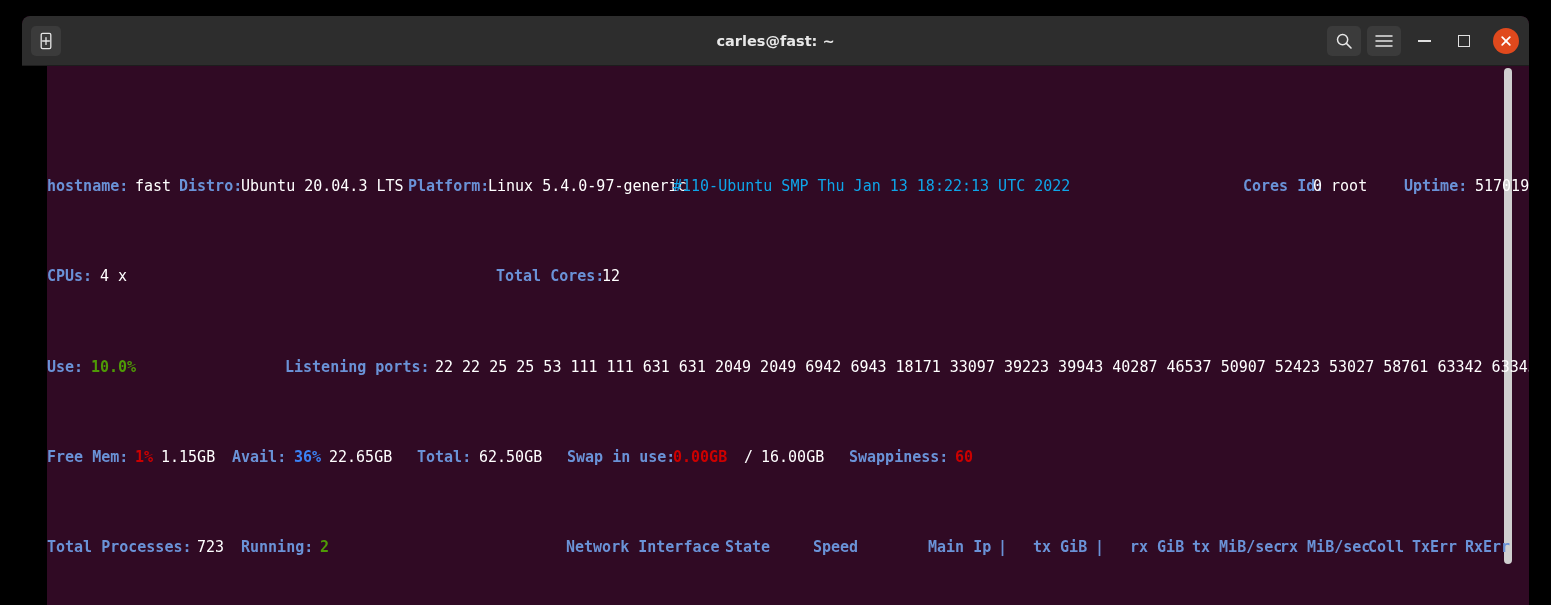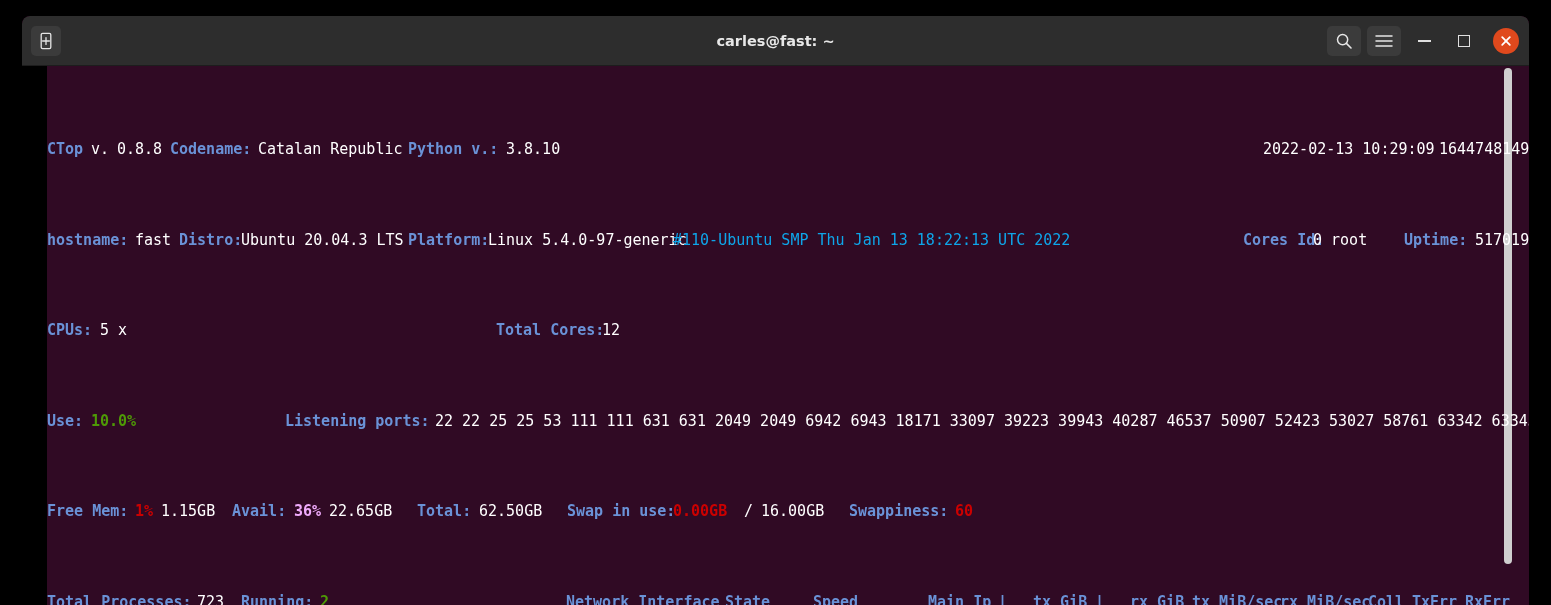--- a/index.html
+++ b/index.html
@@ -99,21 +99,21 @@
   .row { height: 18.1px; position: relative; }
 
   
   .c { position: absolute; top: 0; white-space: pre; }
 
   
   .blue   { color: #6a92d7; }
   .white  { color: #ffffff; }
   .green  { color: #4e9a06; }
   .red    { color: #cc0000; }
-  .yellow { color: #f0abfc; }
+  .yellow { color: #3b82f6; }
   .dim    { color: #0ea5e9; }
   .bold   { font-weight: bold; }
 
   .statusline {
     position: absolute; left: 25px; bottom: 38px;
     color: #ffffff; white-space: pre; font-size: 15px;
   }
 </style>
 </head>
 <body>
@@ -159,51 +159,40 @@
 
     <div class="term">
       <div class="gutter"></div>
       <div class="scroll-track">
         <div class="scroll-thumb"></div>
       </div>
 
       <div class="screen">
 
         
-        <div class="row">
-          <span class="c blue bold" style="left:0px">CTop</span>
-          <span class="c white" style="left:44px">v.</span>
-          <span class="c white" style="left:70px">0.8.8</span>
-          <span class="c blue bold" style="left:123px">Codename:</span>
-          <span class="c white" style="left:211px">Catalan Republic</span>
-          <span class="c blue bold" style="left:361px">Python v.:</span>
-          <span class="c white" style="left:459px">3.8.10</span>
-          <span class="c white" style="left:1216px">2022-02-13 10:29:09</span>
-          <span class="c white" style="left:1392px">1644748149</span>
-        </div>
 
         
         <div class="row" style="top:0">
           <span class="c blue bold" style="left:0px">hostname:</span>
           <span class="c white" style="left:88px">fast</span>
           <span class="c blue bold" style="left:132px">Distro:</span>
           <span class="c white" style="left:194px">Ubuntu 20.04.3 LTS</span>
           <span class="c blue bold" style="left:361px">Platform:</span>
           <span class="c white" style="left:441px">Linux 5.4.0-97-generic</span>
           <span class="c dim" style="left:626px">#110-Ubuntu SMP Thu Jan 13 18:22:13 UTC 2022</span>
           <span class="c blue bold" style="left:1196px">Cores Id:</span>
           <span class="c white" style="left:1266px">0 root</span>
           <span class="c blue bold" style="left:1357px">Uptime:</span>
           <span class="c white" style="left:1428px">517019</span>
         </div>
 
         
         <div class="row">
           <span class="c blue bold" style="left:0px">CPUs:</span>
-          <span class="c white" style="left:53px">5 x</span>
+          <span class="c white" style="left:53px">4 x</span>
           <span class="c blue bold" style="left:449px">Total Cores:</span>
           <span class="c white" style="left:555px">12</span>
         </div>
 
         
         <div class="row">
           <span class="c blue bold" style="left:0px">Use:</span>
           <span class="c green bold" style="left:44px">10.0%</span>
           <span class="c blue bold" style="left:238px">Listening ports:</span>
           <span class="c white" style="left:388px">22 22 25 25 53 111 111 631 631 2049 2049 6942 6943 18171 33097 39223 39943 40287 46537 50907 52423 53027 58761 63342 63343</span>

